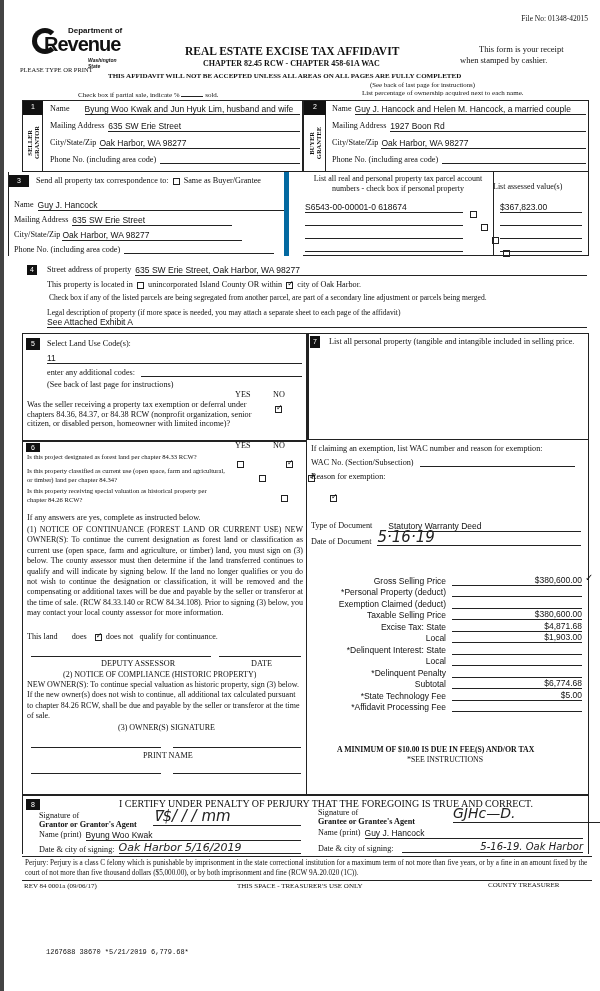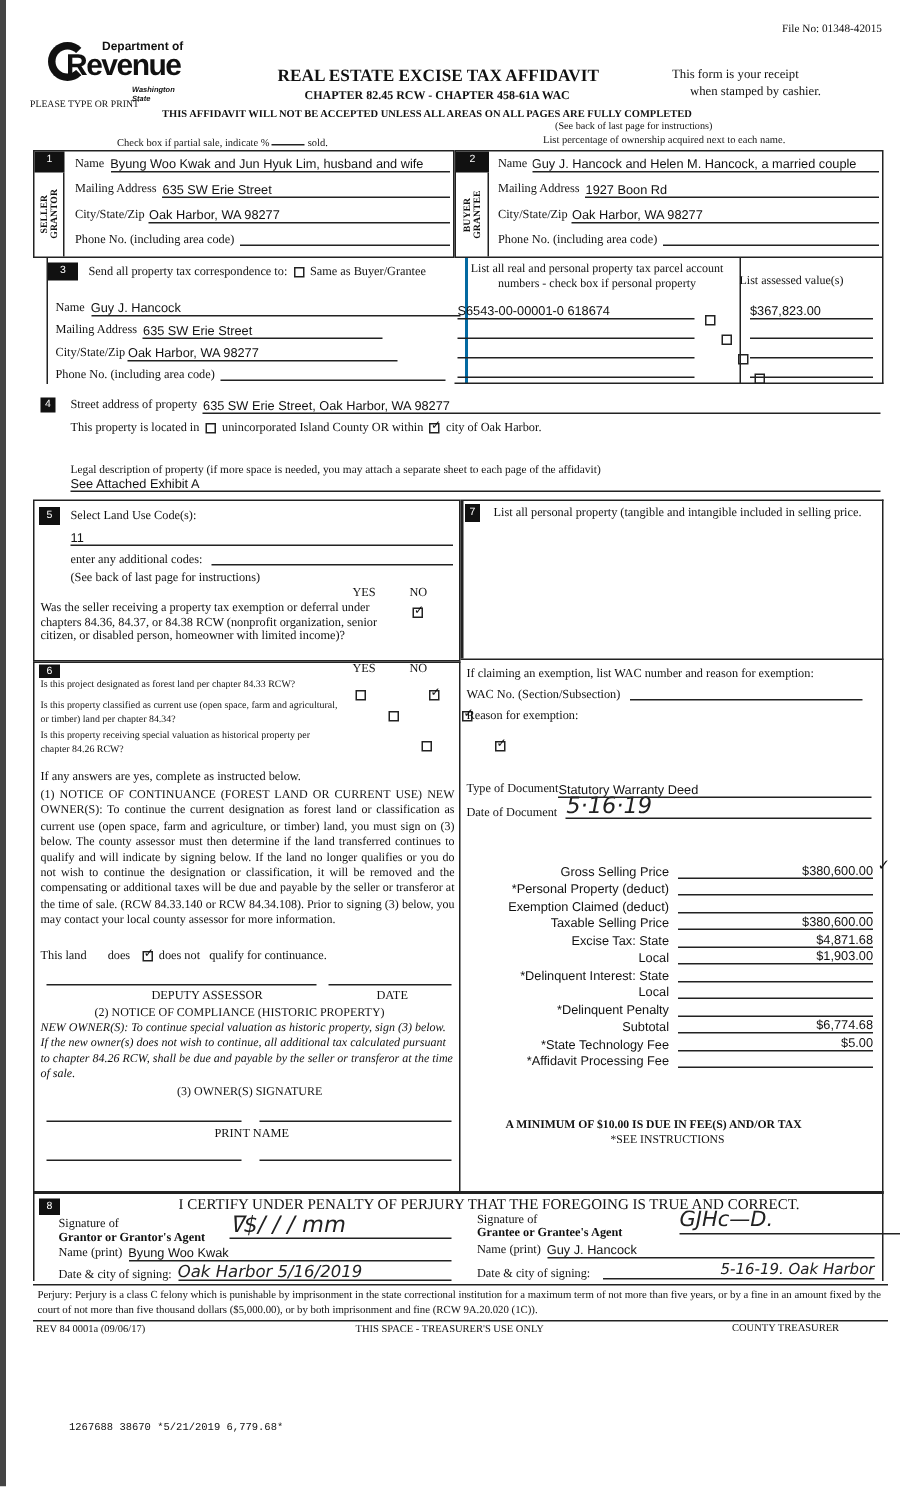--- a/index.html
+++ b/index.html
@@ -30,40 +30,40 @@
 <div class="abs" style="left:30px; top:22px; width:100px; height:45px;">
   <div class="abs" style="left:2px; top:6px; width:26px; height:26px; border:5px solid #111; border-radius:50%; border-right-color:transparent;"></div>
   <div class="abs sans" style="left:38px; top:4px; font-size:8px; font-weight:bold;">Department of</div>
   <div class="abs sans" style="left:14px; top:11px; font-size:20px; font-weight:bold; letter-spacing:-1px;">Revenue</div>
   <div class="abs sans" style="left:58px; top:35px; font-size:5px; font-weight:bold; font-style:italic;">Washington State</div>
 </div>
 <div class="abs" style="left:20px; top:66px; font-size:6.5px;">PLEASE TYPE OR PRINT</div>
 
 <div class="abs" style="left:185px; top:45px; font-size:11.5px; font-weight:bold;">REAL ESTATE EXCISE TAX AFFIDAVIT</div>
 <div class="abs" style="left:203px; top:59px; font-size:8px; font-weight:bold;">CHAPTER 82.45 RCW - CHAPTER 458-61A WAC</div>
-<div class="abs" style="left:448px; top:44px; font-size:8.5px;">This form is your receipt</div>
+<div class="abs" style="left:479px; top:44px; font-size:8.5px;">This form is your receipt</div>
 <div class="abs" style="left:460px; top:55px; font-size:8.5px;">when stamped by cashier.</div>
 <div class="abs" style="left:108px; top:72px; font-size:7px; font-weight:bold;">THIS AFFIDAVIT WILL NOT BE ACCEPTED UNLESS ALL AREAS ON ALL PAGES ARE FULLY COMPLETED</div>
 <div class="abs" style="left:370px; top:81px; font-size:6.8px;">(See back of last page for instructions)</div>
 <div class="abs" style="left:78px; top:91px; font-size:7px;">
   <span>Check box if partial sale, indicate %</span>
   <span style="display:inline-block; width:22px; border-bottom:1px solid #222;"></span>
   <span>sold.</span>
 </div>
 <div class="abs" style="left:362px; top:89px; font-size:7px;">List percentage of ownership acquired next to each name.</div>
 
 <div class="abs box" style="left:22px; top:100px; width:281px; height:72px;">
   <div class="abs badge" style="left:0; top:0; width:20px; height:14px;">1</div>
   <div class="abs" style="left:0; top:14px; width:20px; height:56px; border-right:1px solid #222; display:flex; justify-content:center; align-items:center;">
     <div class="vtext">SELLER</div>
     <div class="vtext">GRANTOR</div>
   </div>
   <div class="abs lbl" style="left:27px; top:3px; width:250px; display:flex;">
     <span>Name</span>
-    <span class="fill uline" style="flex:1; margin-left:4px;">Byung Woo Kwak and Jun Hyuk Lim, husband and wife</span>
+    <span class="fill uline" style="flex:1; margin-left:15px;">Byung Woo Kwak and Jun Hyuk Lim, husband and wife</span>
   </div>
   <div class="abs lbl" style="left:27px; top:20px; width:250px; display:flex;">
     <span>Mailing Address</span>
     <span class="fill uline" style="flex:1; margin-left:4px;">635 SW Erie Street</span>
   </div>
   <div class="abs lbl" style="left:27px; top:37px; width:250px; display:flex;">
     <span>City/State/Zip</span>
     <span class="fill uline" style="flex:1; margin-left:3px;">Oak Harbor, WA 98277</span>
   </div>
   <div class="abs lbl" style="left:27px; top:54px; width:250px; display:flex;">
@@ -89,21 +89,21 @@
   <div class="abs lbl" style="left:28px; top:37px; width:254px; display:flex;">
     <span>City/State/Zip</span>
     <span class="fill uline" style="flex:1; margin-left:3px;">Oak Harbor, WA 98277</span>
   </div>
   <div class="abs lbl" style="left:28px; top:54px; width:254px; display:flex;">
     <span>Phone No. (including area code)</span>
     <span class="fill uline" style="flex:1; margin-left:4px;"></span>
   </div>
 </div>
 
-<div class="abs" style="left:31px; top:172px; width:281px; height:84px; border-left:1.5px solid #222; border-right:2px solid #0369a1;padding-left:30px;">
+<div class="abs" style="left:8px; top:172px; width:281px; height:84px; border-left:1.5px solid #222; border-right:5px solid #0369a1;padding-left:30px;">
   <div class="abs badge" style="left:0; top:3px; width:20px; height:12px;">3</div>
   <div class="abs lbl" style="left:27px; top:4px; white-space:nowrap;">
     <span>Send all property tax correspondence to:</span>
     <span class="cb"></span>
     <span>Same as Buyer/Grantee</span>
   </div>
   <div class="abs lbl" style="left:5px; top:28px; width:270px; display:flex;">
     <span>Name</span>
     <span class="fill uline" style="flex:1; margin-left:4px;">Guy J. Hancock</span>
   </div>
@@ -137,20 +137,21 @@
     <span>Street address of property</span>
     <span class="fill uline" style="flex:1; margin-left:4px;">635 SW Erie Street, Oak Harbor, WA 98277</span>
   </div>
   <div class="abs lbl" style="left:25px; top:24px; white-space:nowrap;">
     <span>This property is located in</span>
     <span class="cb"></span>
     <span>unincorporated Island County OR within</span>
     <span class="cb checked"></span>
     <span>city of Oak Harbor.</span>
   </div>
+  <div class="abs lbl" style="left:27px; top:37px; white-space:nowrap; font-size:7.6px;">Check box if any of the listed parcels are being segregated from another parcel, are part of a secondary line adjustment or parcels being merged.</div>
   <div class="abs lbl" style="left:25px; top:52px; white-space:nowrap; font-size:7.6px;">Legal description of property (if more space is needed, you may attach a separate sheet to each page of the affidavit)</div>
   <div class="abs fill uline" style="left:25px; top:61px; width:540px;">See Attached Exhibit A</div>
 </div>
 
 <div class="abs" style="left:22px; top:333px; width:285px; height:108px; border:1.5px solid #222;">
   <div class="abs badge" style="left:3px; top:4px; width:14px; height:12px;">5</div>
   <div class="abs lbl" style="left:24px; top:5px;">Select Land Use Code(s):</div>
   <div class="abs fill uline" style="left:24px; top:19px; width:255px;">11</div>
   <div class="abs lbl" style="left:24px; top:34px; width:255px; display:flex;">
     <span>enter any additional codes:</span>
@@ -175,21 +176,21 @@
     <span style="margin-left:12px;">does</span>
     <span class="cb checked" style="margin-left:6px;"></span>
     <span>does not</span>
     <span style="margin-left:4px;">qualify for continuance.</span>
   </div>
   <div class="abs uline" style="left:8px; top:215px; width:180px;"></div>
   <div class="abs uline" style="left:196px; top:215px; width:82px;"></div>
   <div class="abs lbl" style="left:78px; top:218px;">DEPUTY ASSESSOR</div>
   <div class="abs lbl" style="left:228px; top:218px;">DATE</div>
   <div class="abs" style="left:40px; top:229px; font-size:8px;">(2) NOTICE OF COMPLIANCE (HISTORIC PROPERTY)</div>
-  <div class="abs" style="left:4px; top:239px; width:276px; font-size:8px; line-height:10.4px;font-style:italic;">NEW OWNER(S): To continue special valuation as historic property, sign (3) below. If the new owner(s) does not wish to continue, all additional tax calculated pursuant to chapter 84.26 RCW, shall be due and payable by the seller or transferor at the time of sale.</div>
+  <div class="abs" style="left:4px; top:239px; width:276px; font-size:8px; line-height:10.4px;">NEW OWNER(S): To continue special valuation as historic property, sign (3) below. If the new owner(s) does not wish to continue, all additional tax calculated pursuant to chapter 84.26 RCW, shall be due and payable by the seller or transferor at the time of sale.</div>
   <div class="abs" style="left:95px; top:282px; font-size:8px;">(3) OWNER(S) SIGNATURE</div>
   <div class="abs uline" style="left:8px; top:306px; width:130px;"></div>
   <div class="abs uline" style="left:150px; top:306px; width:128px;"></div>
   <div class="abs lbl" style="left:120px; top:310px;">PRINT NAME</div>
   <div class="abs uline" style="left:8px; top:332px; width:130px;"></div>
   <div class="abs uline" style="left:150px; top:332px; width:128px;"></div>
 </div>
 <div class="abs" style="left:22px; top:441px; width:285px; border-top:1.5px solid #222;"></div>
 
 <div class="abs" style="left:307px; top:333px; width:282px; height:463px; border-top:1.5px solid #222; border-right:1.5px solid #222;">
@@ -198,21 +199,21 @@
   <div class="abs" style="left:0; top:0; width:1.5px; height:105px; background:#222;"></div>
   <div class="abs" style="left:0; top:105px; width:282px; border-top:1px solid #222;"></div>
   <div class="abs lbl" style="left:4px; top:110px;">If claiming an exemption, list WAC number and reason for exemption:</div>
   <div class="abs lbl" style="left:4px; top:124px; width:270px; display:flex;">
     <span>WAC No. (Section/Subsection)</span>
     <span class="uline" style="flex:1; margin-left:6px; max-width:155px;"></span>
   </div>
   <div class="abs lbl" style="left:4px; top:138px;">Reason for exemption:</div>
   <div class="abs lbl" style="left:4px; top:187px; width:270px; display:flex;">
     <span>Type of Document</span>
-    <span class="fill uline" style="flex:1; margin-left:0;">Statutory Warranty Deed</span>
+    <span class="fill uline" style="flex:1; margin-left:16px;">Statutory Warranty Deed</span>
   </div>
   <div class="abs lbl" style="left:4px; top:196px; width:270px; display:flex; align-items:flex-end;">
     <span>Date of Document</span>
     <span class="hand uline" style="flex:1; margin-left:6px; font-size:15px; line-height:15px;">5·16·19</span>
   </div>
   <div id="tax-rows" class="abs sans" style="left:0; top:240px; width:282px;">
       <div class="money-row">
         <div class="money-label">Gross Selling Price</div>
         <div class="money-val">$380,600.00</div>
       </div>

